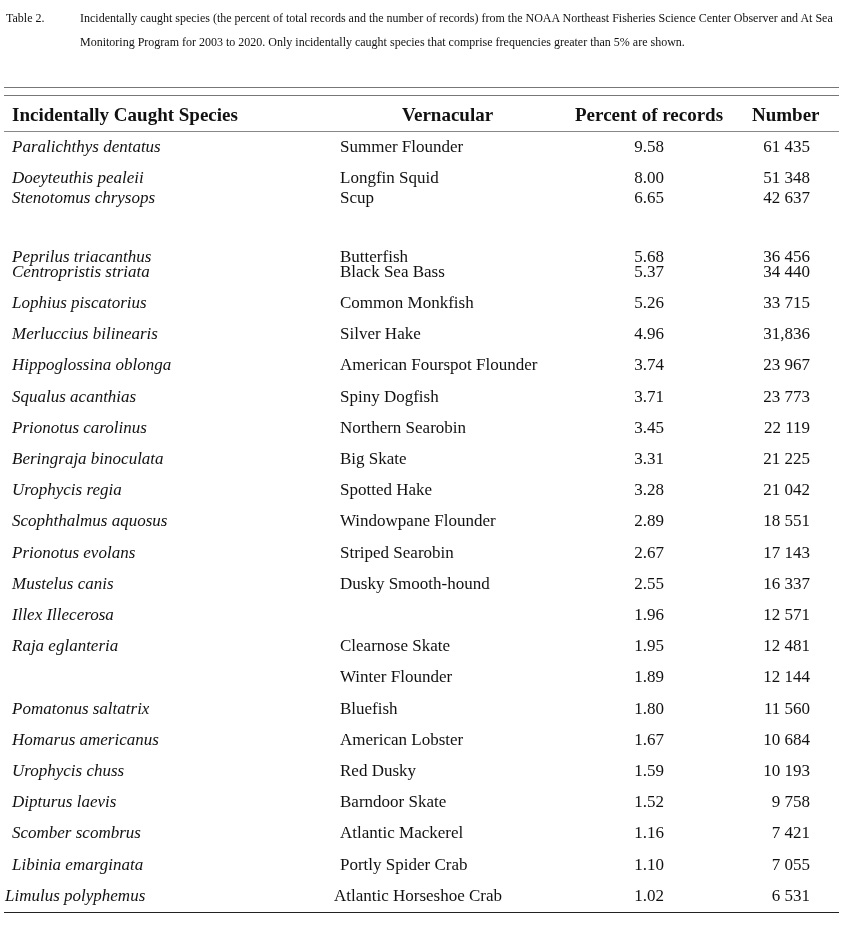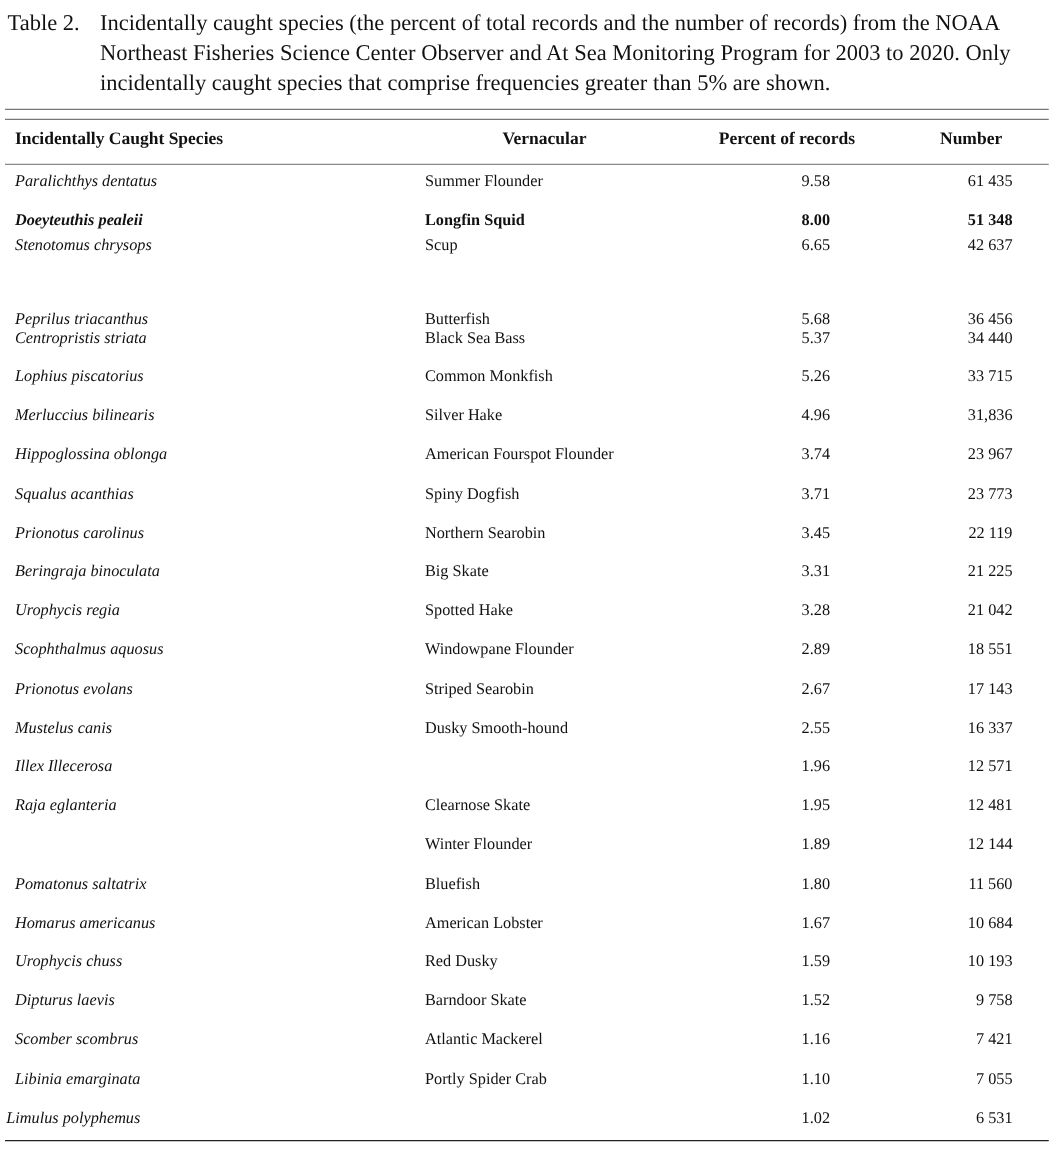--- a/index.html
+++ b/index.html
@@ -1,27 +1,27 @@
 <!DOCTYPE html>
 <html><head>
 <meta charset="utf-8">
 <style>
   html, body { margin: 0; padding: 0; background: #ffffff; }
   body { width: 843px; height: 935px; position: relative; overflow: hidden;
          font-family: "Liberation Serif", "DejaVu Serif", serif; color: #111; }
-  .caption { position: absolute; left: 6px; top: 6px; width: 834px; font-size: 18px; line-height: 24px; }
+  .caption { position: absolute; left: 6px; top: 6px; width: 834px; font-size: 12px; line-height: 24px; }
   .caption .lab { position: absolute; left: 0; top: 0; }
   .caption .txt { margin-left: 74px; display: block; }
   .rule { position: absolute; left: 4px; width: 835px; height: 0; }
   .r1 { top: 87px; border-top: 1.5px solid #777; }
   .r2 { top: 95px; border-top: 1.5px solid #777; }
   .r3 { top: 131px; border-top: 1.5px solid #888; }
   .r4 { top: 912px; border-top: 1.8px solid #222; }
-  .hdr { position: absolute; top: 104px; font-weight: bold; font-size: 14px; }
-  .row { position: absolute; left: 0; width: 843px; height: 31px; font-size: 13px; }
+  .hdr { position: absolute; top: 104px; font-weight: bold; font-size: 19px; }
+  .row { position: absolute; left: 0; width: 843px; height: 31px; font-size: 17px; }
   .row span { position: absolute; top: 0; white-space: nowrap; }
   .c-sp { left: 12px; font-style: italic; }
   .c-ve { left: 340px; }
   .c-pc { left: 600px; width: 64px; text-align: right; }
   .c-nu { left: 730px; width: 80px; text-align: right; }
   .row.last .c-sp { left: 5px; }
   .row.last .c-ve { left: 334px; }
 </style>
 </head>
 <body>
@@ -41,21 +41,21 @@
 
 <div class="rule r3"></div>
 
 <div id="rows">
     <div class="row" style="top: 137px;">
       <span class="c-sp">Paralichthys dentatus</span>
       <span class="c-ve">Summer Flounder</span>
       <span class="c-pc">9.58</span>
       <span class="c-nu">61 435</span>
     </div>
-    <div class="row" style="top: 168.2px; font-weight: bold;">
+    <div class="row" style="top: 168.2px;">
       <span class="c-sp">Doeyteuthis pealeii</span>
       <span class="c-ve">Longfin Squid</span>
       <span class="c-pc">8.00</span>
       <span class="c-nu">51 348</span>
     </div>
     <div class="row" style="top: 188px;">
       <span class="c-sp">Stenotomus chrysops</span>
       <span class="c-ve">Scup</span>
       <span class="c-pc">6.65</span>
       <span class="c-nu">42 637</span>
@@ -179,18 +179,19 @@
       <span class="c-nu">7 421</span>
     </div>
     <div class="row" style="top: 854.6px;">
       <span class="c-sp">Libinia emarginata</span>
       <span class="c-ve">Portly Spider Crab</span>
       <span class="c-pc">1.10</span>
       <span class="c-nu">7 055</span>
     </div>
     <div class="row last" style="top: 885.8px;">
       <span class="c-sp">Limulus polyphemus</span>
+      <span class="c-ve">Atlantic Horseshoe Crab</span>
       <span class="c-pc">1.02</span>
       <span class="c-nu">6 531</span>
     </div>
   </div>
 
 <div class="rule r4"></div>
 
 </body></html>

